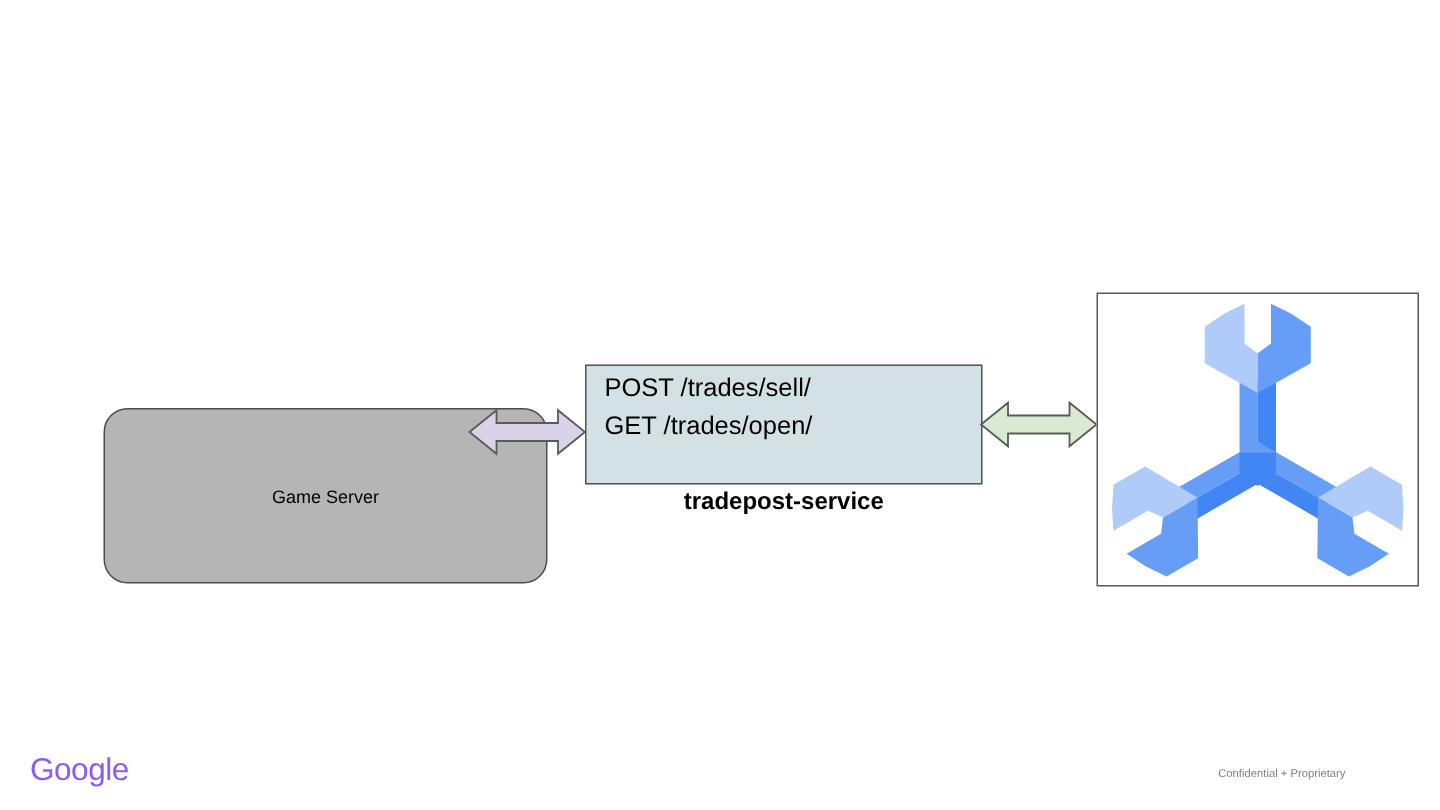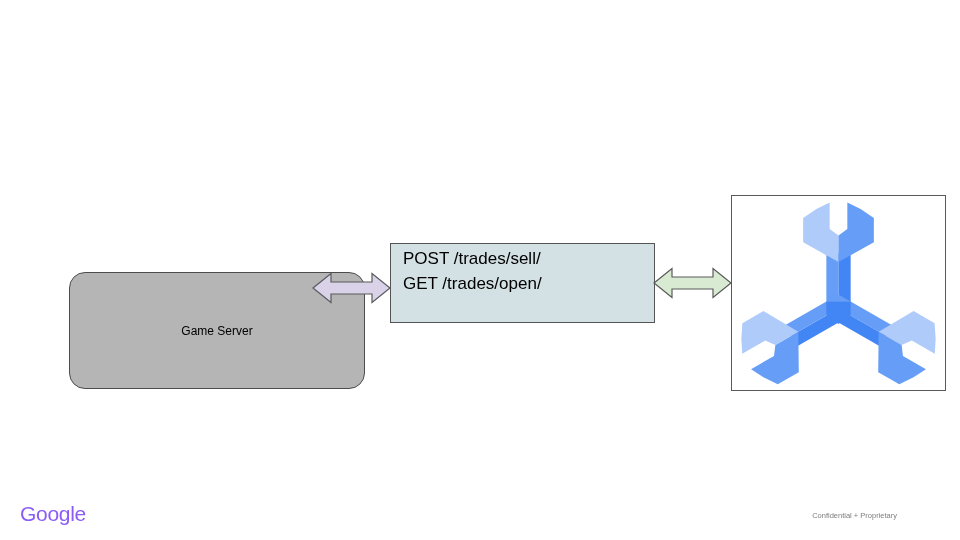--- a/index.html
+++ b/index.html
@@ -64,20 +64,21 @@
   </div>
 
   <svg class="arrow-svg" style="left:312px; top:272px;" width="79" height="32" viewBox="0 0 79 32">
     <polygon points="1,16 19,1.5 19,10 60,10 60,1.5 78,16 60,30.5 60,22 19,22 19,30.5" stroke="#5a5a5a" stroke-width="1.2" fill="#d9d2e9"></polygon>
   </svg>
 
   <div class="tradepost">
     <div>POST /trades/sell/</div>
     <div>GET /trades/open/</div>
   </div>
+  <div class="tp-caption">tradepost-service</div>
 
   <svg class="arrow-svg" style="left:653px; top:267px;" width="79" height="32" viewBox="0 0 79 32">
     <polygon points="1,16 19,1.5 19,10 60,10 60,1.5 78,16 60,30.5 60,22 19,22 19,30.5" stroke="#5a5a5a" stroke-width="1.2" fill="#d9ead3"></polygon>
   </svg>
 
   <div class="spanner-frame">
     <svg width="209" height="190" viewBox="10 6 180 172" preserveAspectRatio="xMidYMid meet">
 
       <g>
         <polygon points="89,56 100,56 100,112 89,112" fill="#669df6"></polygon>

